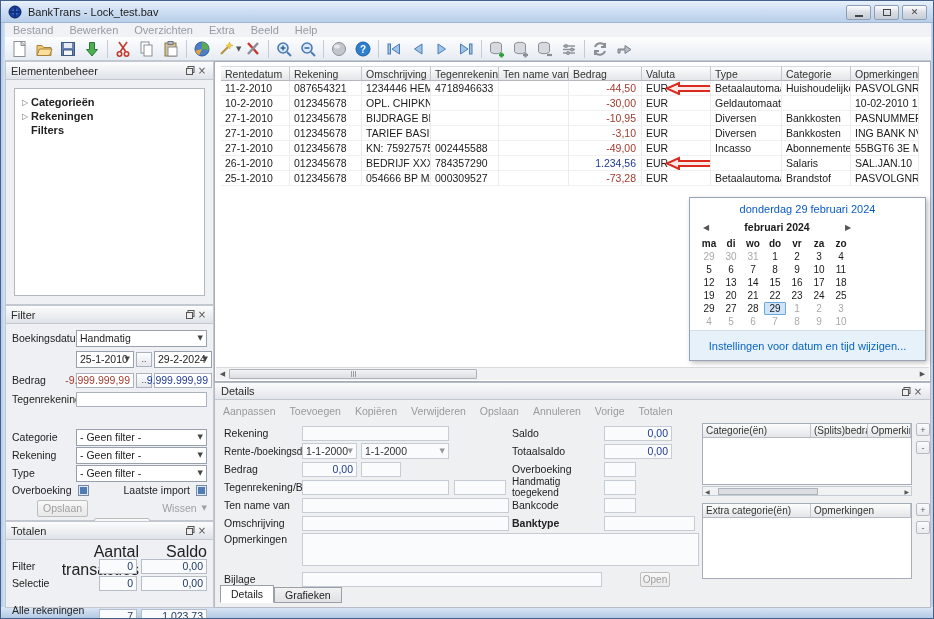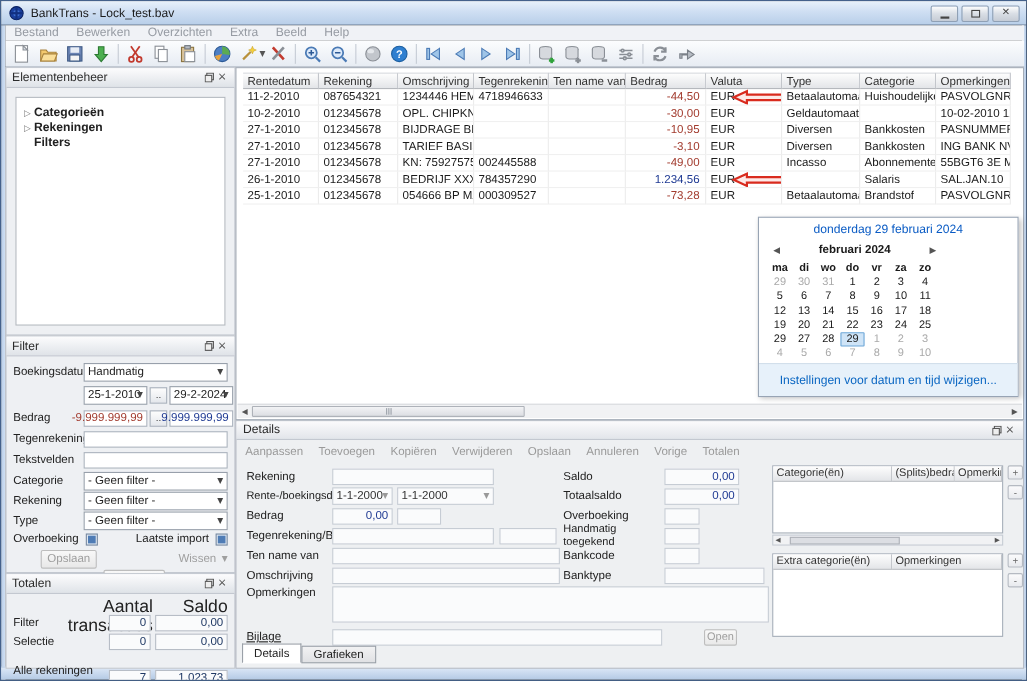--- a/index.html
+++ b/index.html
@@ -378,24 +378,20 @@
     <div class="frow" style="top:65px;">
       <span class="flabel">Bedrag</span>
       <div class="num mini red">-9.999.999,99</div>
       <div class="dots-btn">..</div>
       <div class="num mini blue">9.999.999,99</div>
     </div>
     <div class="frow" style="top:84px;">
       <span class="flabel">Tegenrekening</span>
       <div class="tinput"></div>
     </div>
-    <div class="frow" style="top:103px;">
-      <span class="flabel">Tekstvelden</span>
-      <div class="tinput"></div>
-    </div>
     <div class="frow" style="top:122px;">
       <span class="flabel">Categorie</span>
       <div class="combo">
           <span>- Geen filter -</span>
           <span class="arr glyph">▼</span>
         </div>
     </div>
     <div class="frow" style="top:140px;">
       <span class="flabel">Rekening</span>
       <div class="combo">
@@ -705,21 +701,21 @@
     </div>
     <div class="drow" style="left:9px;top:132px;width:470px;">
       <span style="width:78px;">Omschrijving</span>
       <div class="dfield" style="width:207px;"></div>
     </div>
     <div class="drow" style="left:9px;top:150px;width:690px;align-items:flex-start;">
       <span style="width:78px;">Opmerkingen</span>
       <div class="dta" style="width:397px;height:33px;"></div>
     </div>
     <div class="drow" style="left:9px;top:188px;width:470px;">
-      <span style="width:78px;text-decoration:underline;">Bijlage</span>
+      <span style="width:78px;">Bijlage</span>
       <div class="dfield" style="width:300px;"></div>
       <div class="openbtn" style="margin-left:38px;">Open</div>
     </div>
 
     <div class="drow" style="left:297px;top:42px;width:190px;">
       <span style="width:92px;">Saldo</span>
       <div class="dfield dval" style="width:68px;">0,00</div>
     </div>
     <div class="drow" style="left:297px;top:60px;width:190px;">
       <span style="width:92px;">Totaalsaldo</span>
@@ -730,21 +726,21 @@
       <div class="dfield" style="width:32px;"></div>
     </div>
     <div class="drow" style="left:297px;top:96px;width:190px;">
       <span style="width:92px;font-size:10px;">Handmatig toegekend</span>
       <div class="dfield" style="width:32px;"></div>
     </div>
     <div class="drow" style="left:297px;top:114px;width:190px;">
       <span style="width:92px;">Bankcode</span>
       <div class="dfield" style="width:32px;"></div>
     </div>
-    <div class="drow" style="left:297px;top:132px;width:190px;">
+    <div class="drow" style="left:297px;top:132px;width:190px;font-weight:bold;">
       <span style="width:92px;">Banktype</span>
       <div class="dfield" style="width:91px;"></div>
     </div>
 
     <div class="mini-table" style="left:487px;top:40px;width:210px;height:62px;">
       <div class="mt-head" id="split-head">
           <div class="mt-th" style="width: 108px;">Categorie(ën)</div>
           <div class="mt-th" style="width: 57px;">(Splits)bedrag</div>
           <div class="mt-th" style="width: 43px;">Opmerkingen</div>
         </div>

